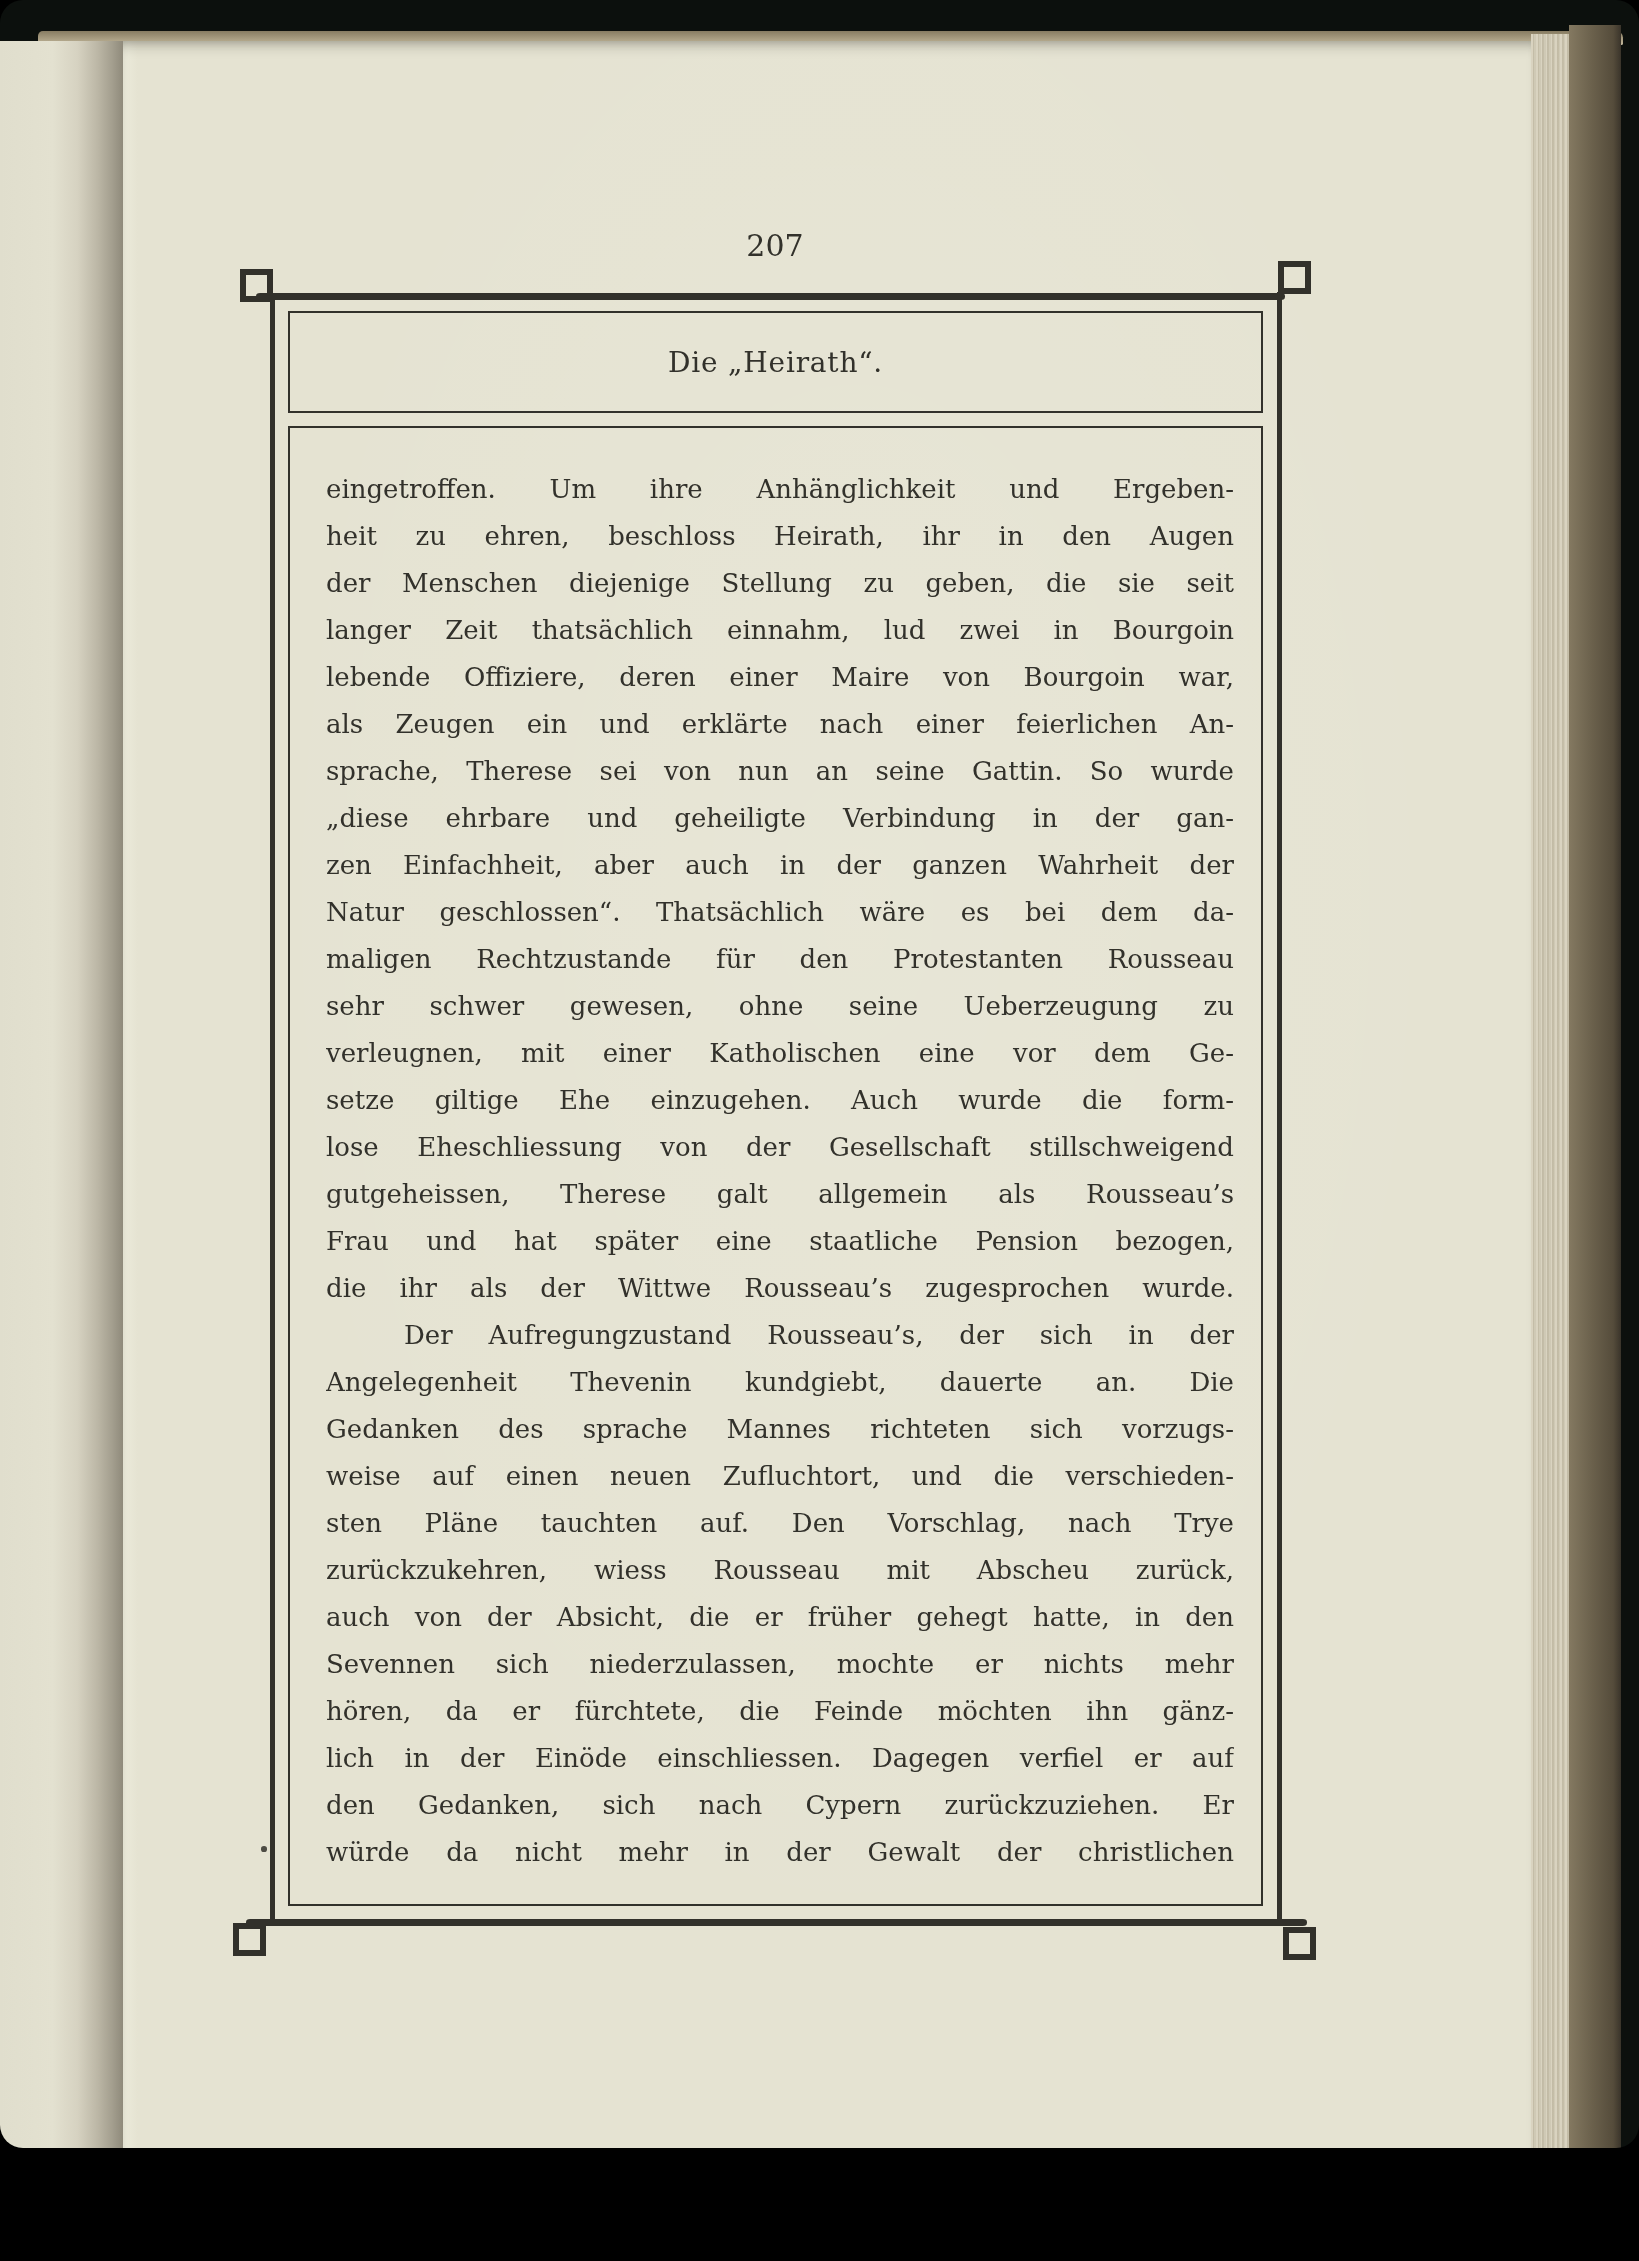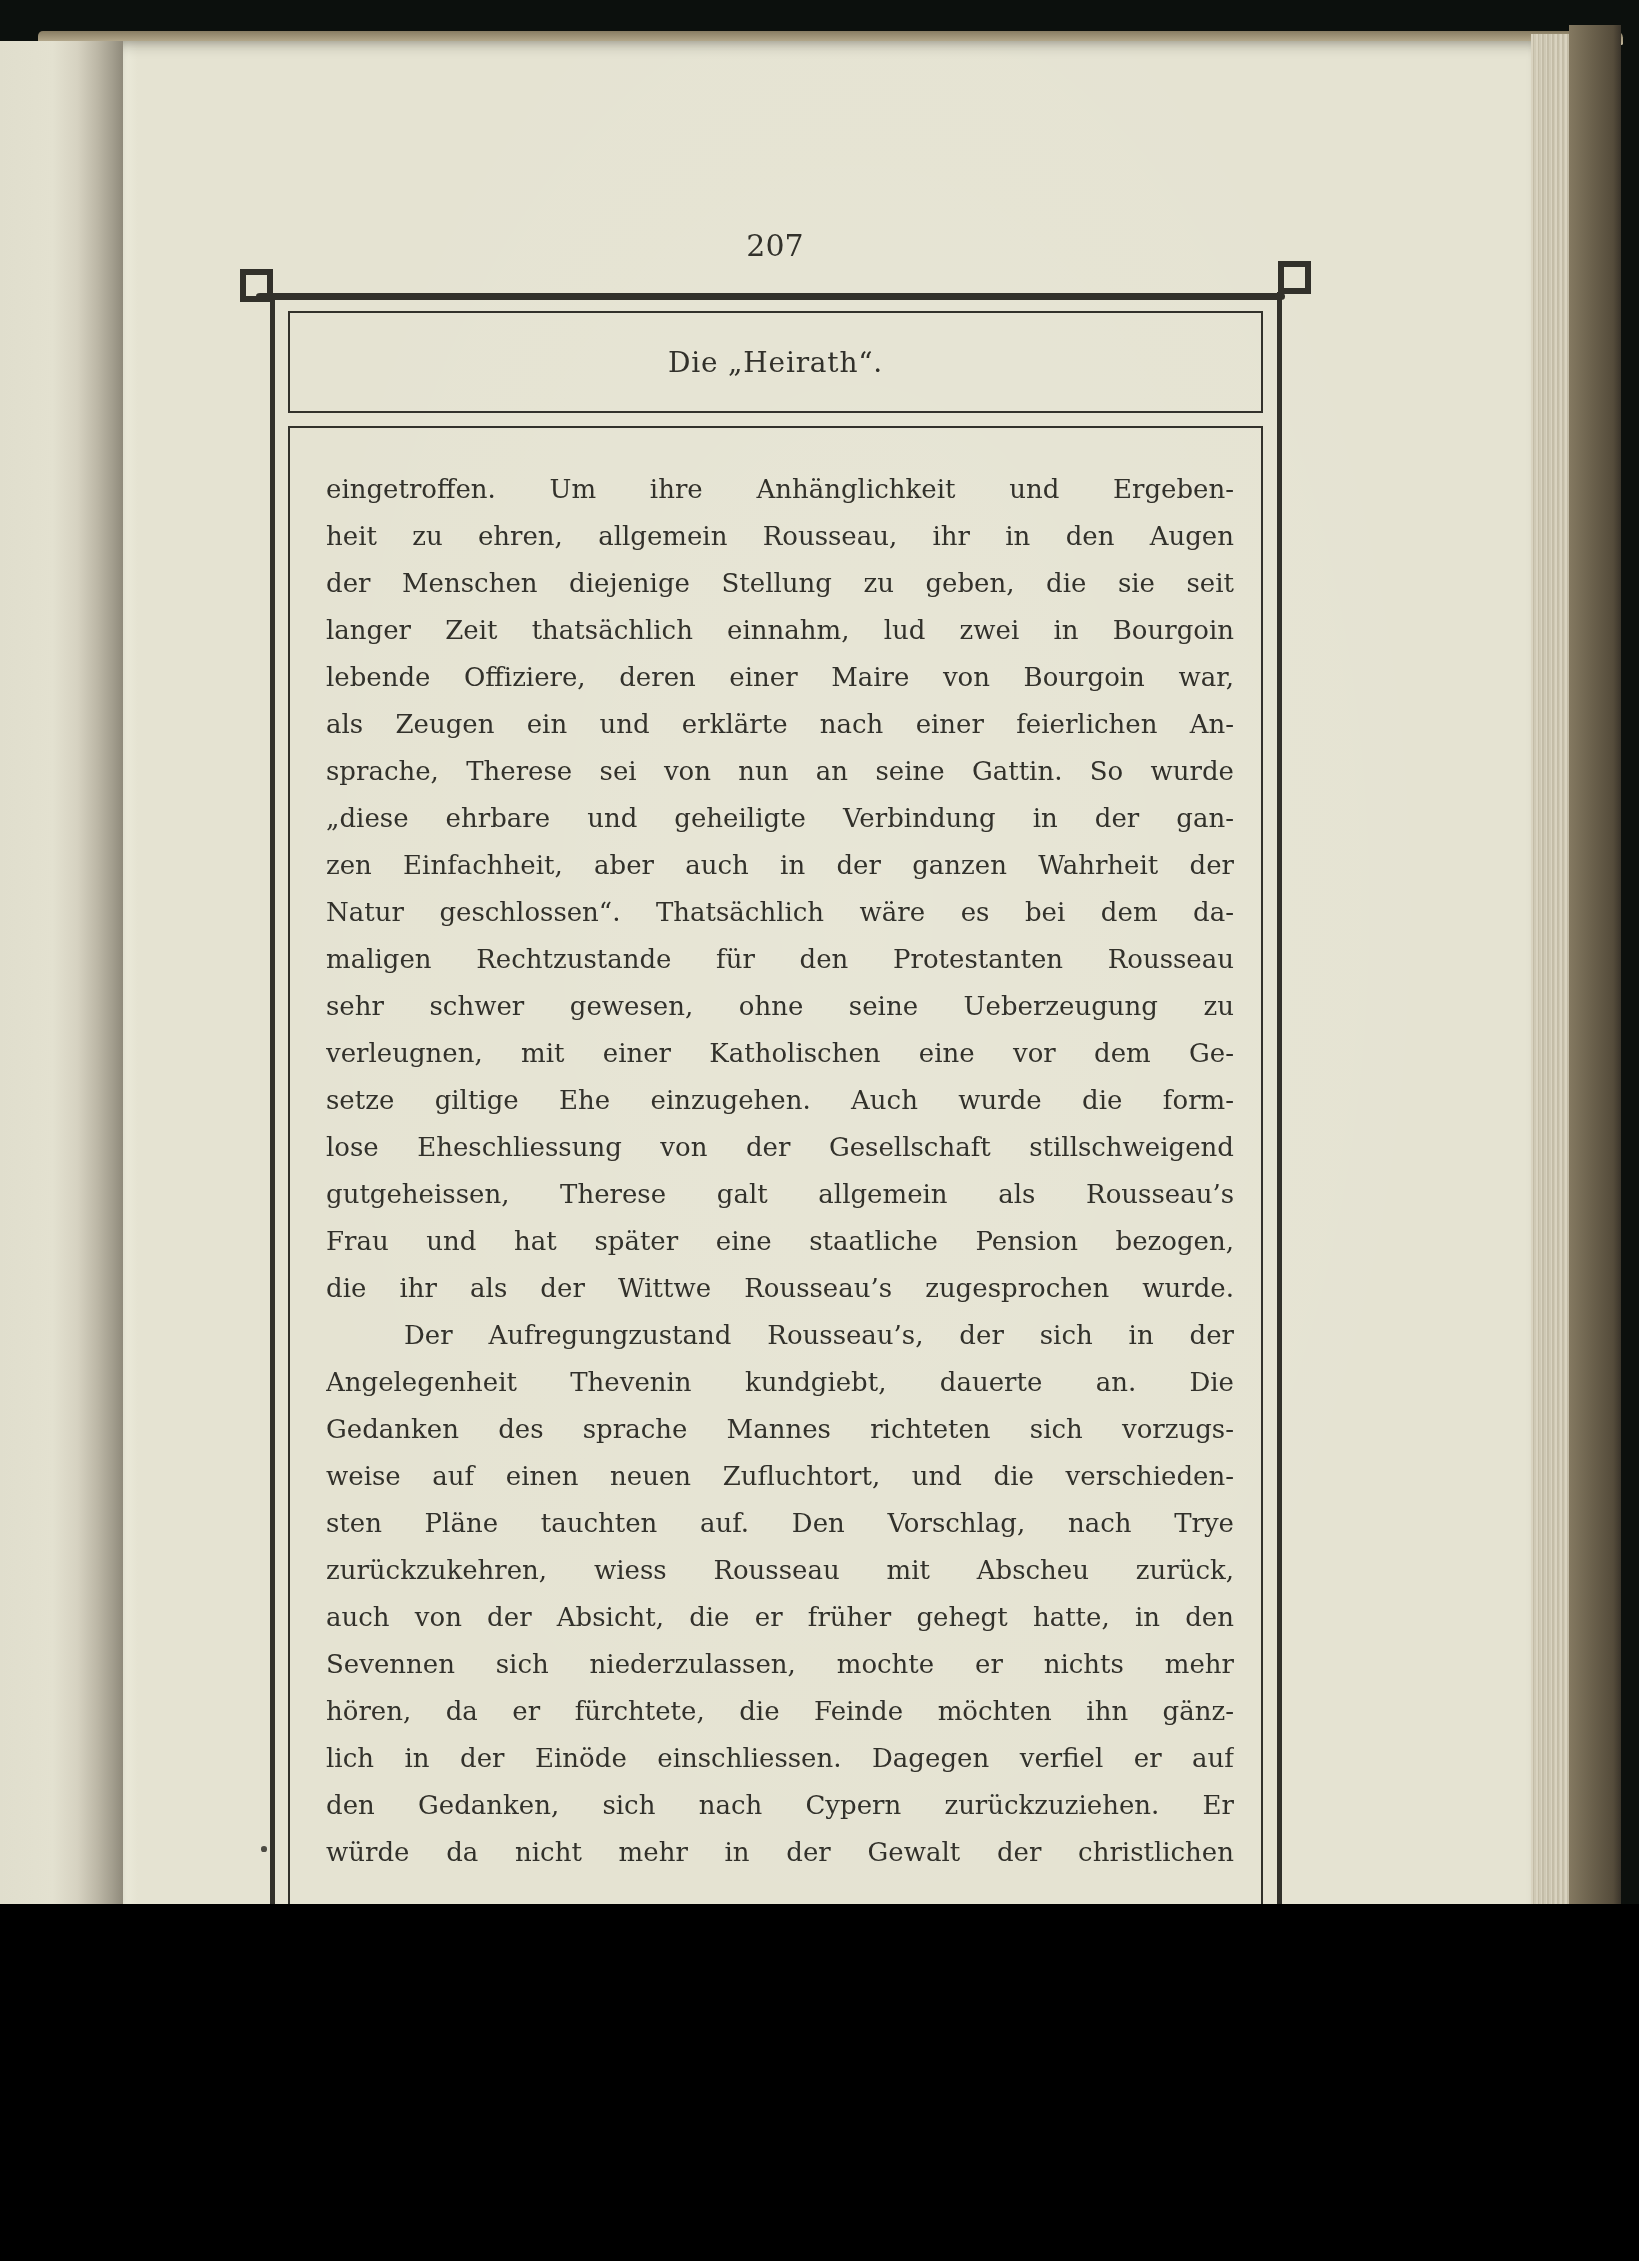--- a/index.html
+++ b/index.html
@@ -1,21 +1,22 @@
 <!DOCTYPE html>
 <html style="--paper: #e5e3d2; --ink: #32312b; --background: #0c100d; --page-edges: #cfc9b5; --cover-edge: #6d634e;font-size:13px"><head>
 <meta charset="utf-8">
 <style>
   html,body{margin:0;padding:0;background:#000;}
   .stage{
     position:relative;
-    width:1639px;height:1904px;
+    width:1639px;height:2148px;
     background:var(--background,#0c100d);
     overflow:hidden;
     font-family:"DejaVu Serif","Liberation Serif",serif;
+    border-radius:23px;
   }
   
   .top-edge{
     position:absolute;left:38px;top:31px;width:1585px;height:14px;
     background:linear-gradient(to bottom,#877c62,#b1a68a 70%,#c4baa0);
     border-radius:4.9px 6.6px 1.6px 1.6px;
   }
   
   .left-strip{
     position:absolute;left:0;top:41px;width:125px;height:2133px;
@@ -109,21 +110,21 @@
   <div class="vline-right ink"></div>
 
   <div class="title-box">
     <span class="title">Die „Heirath“.</span>
   </div>
 
   <div class="body-box"></div>
 
   <div class="text-block">
       <div class="tline">eingetroffen. Um ihre Anhänglichkeit und Ergeben-</div>
-      <div class="tline">heit zu ehren, allgemein Rousseau, ihr in den Augen</div>
+      <div class="tline">heit zu ehren, beschloss Heirath, ihr in den Augen</div>
       <div class="tline">der Menschen diejenige Stellung zu geben, die sie seit</div>
       <div class="tline">langer Zeit thatsächlich einnahm, lud zwei in Bourgoin</div>
       <div class="tline">lebende Offiziere, deren einer Maire von Bourgoin war,</div>
       <div class="tline">als Zeugen ein und erklärte nach einer feierlichen An-</div>
       <div class="tline">sprache, Therese sei von nun an seine Gattin. So wurde</div>
       <div class="tline">„diese ehrbare und geheiligte Verbindung in der gan-</div>
       <div class="tline">zen Einfachheit, aber auch in der ganzen Wahrheit der</div>
       <div class="tline">Natur geschlossen“. Thatsächlich wäre es bei dem da-</div>
       <div class="tline">maligen Rechtzustande für den Protestanten Rousseau</div>
       <div class="tline">sehr schwer gewesen, ohne seine Ueberzeugung zu</div>

